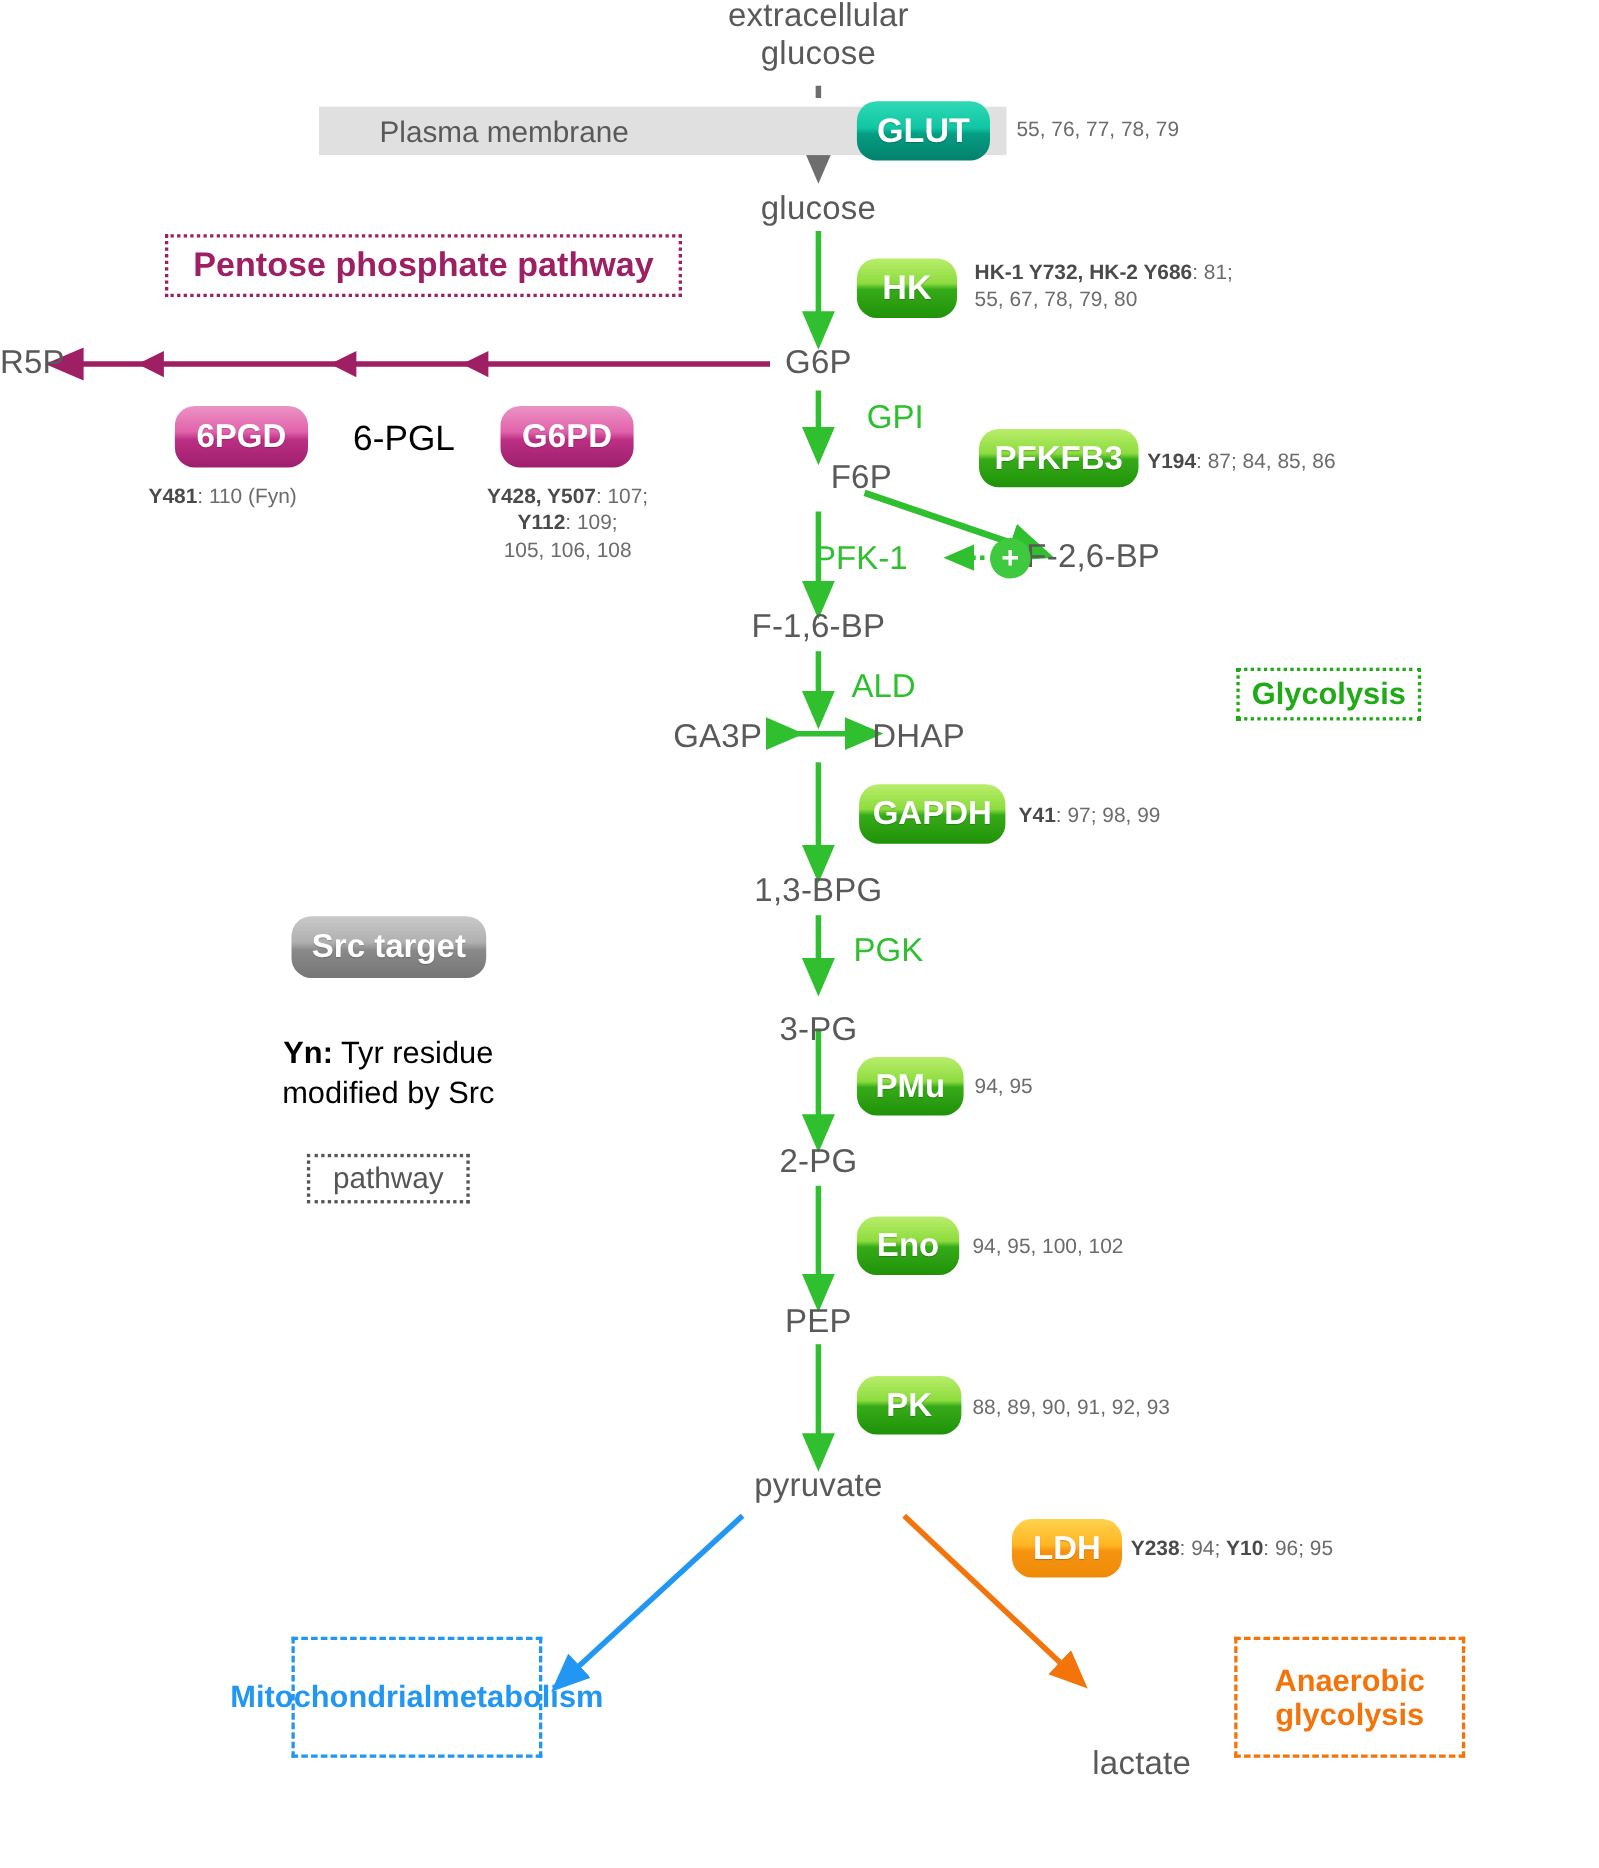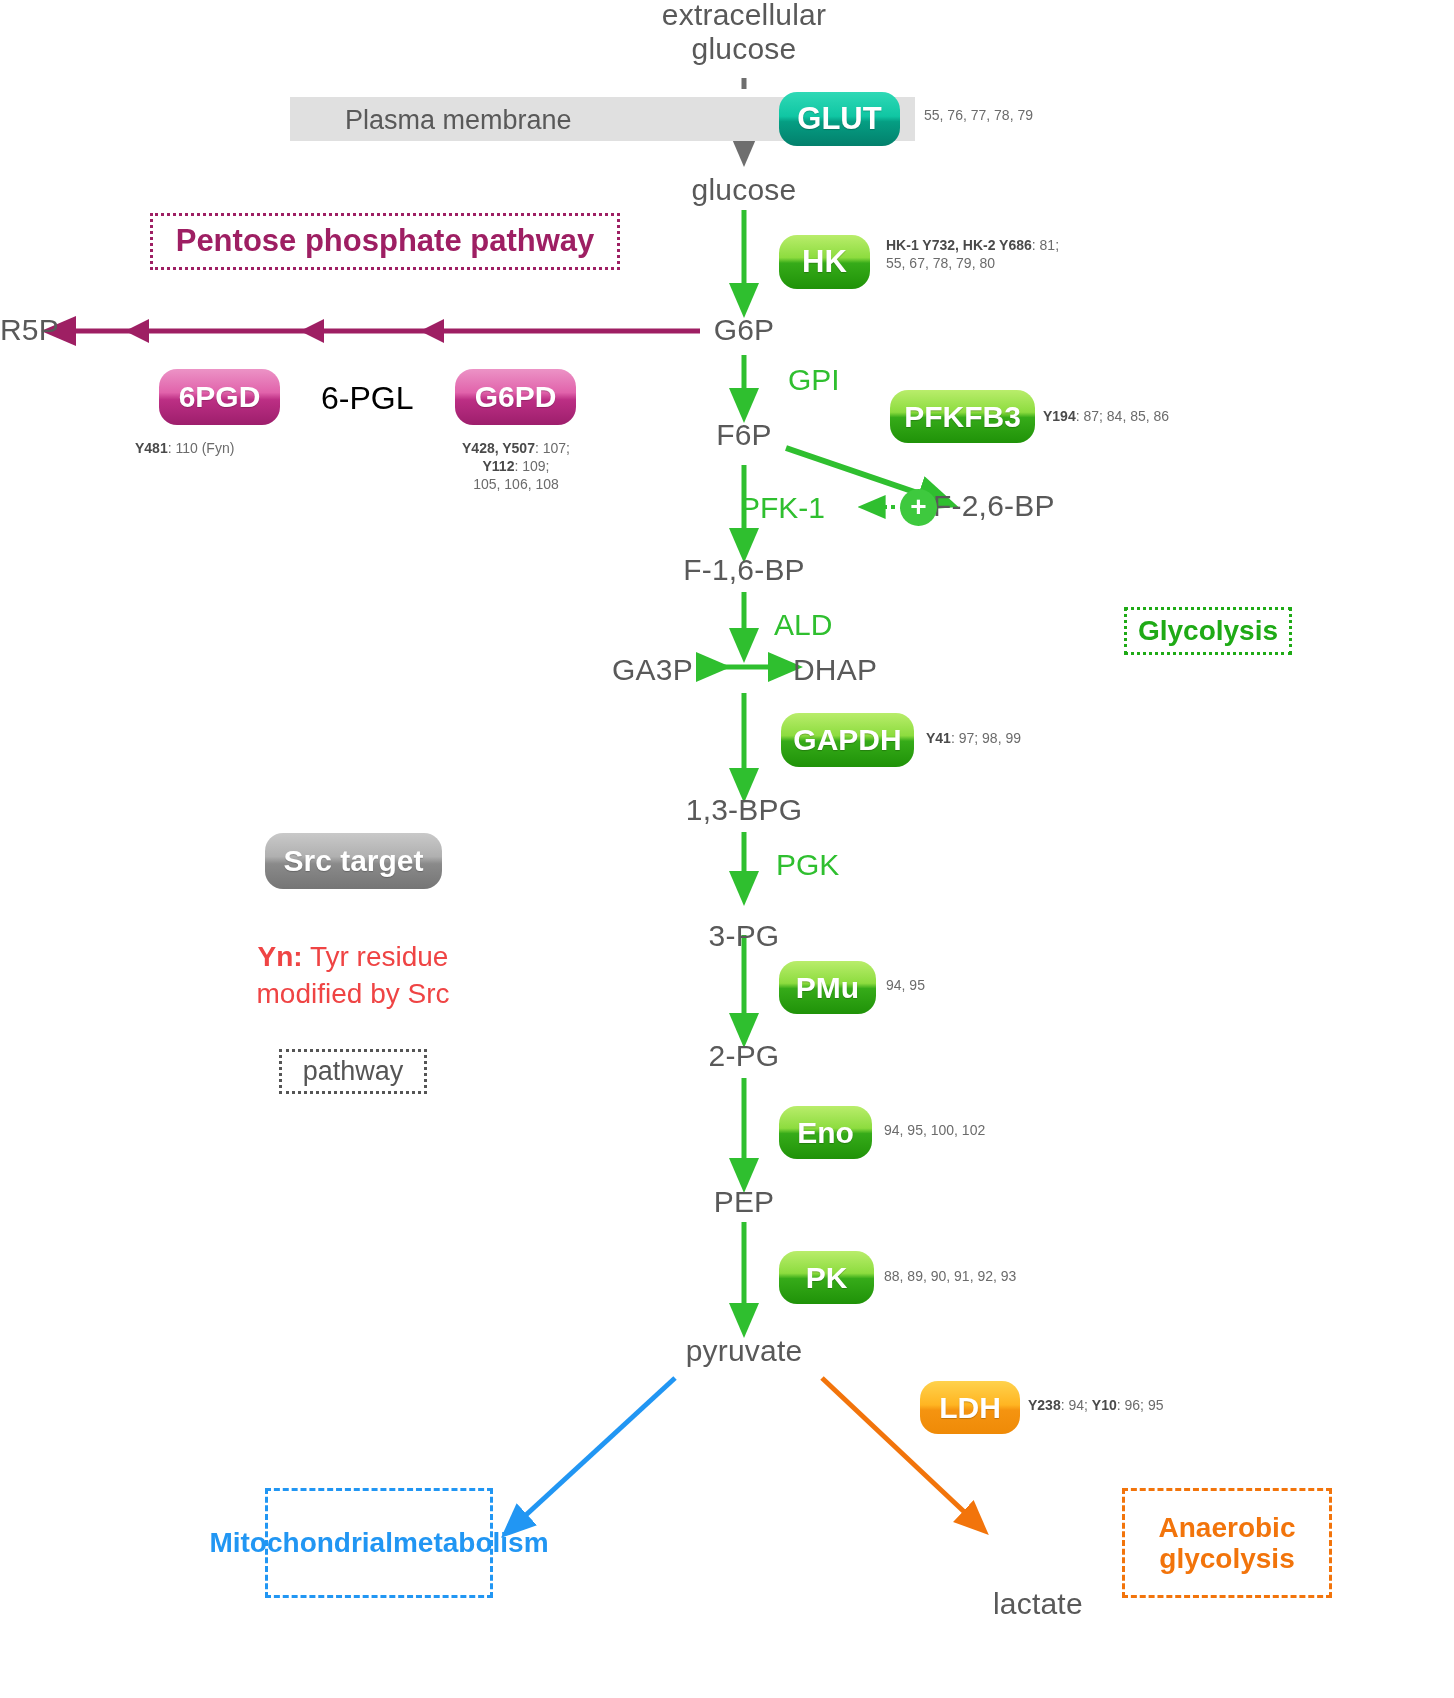--- a/index.html
+++ b/index.html
@@ -1,21 +1,21 @@
 <!DOCTYPE html>
 <html><head>
 <meta charset="utf-8">
 <style>
   html,body{margin:0;padding:0;background:#fff;}
   body{width:1454px;height:1698px;position:relative;font-family:"Liberation Sans",sans-serif;color:#4d4d4d;overflow:hidden;}
   .abs{position:absolute;}
   .met{font-size:30px;color:#595959;white-space:nowrap;letter-spacing:.2px;}
   .met.c{transform:translateX(-50%);text-align:center;}
   .enzlbl{font-size:30px;color:#2fbf2f;white-space:nowrap;}
-  .note{font-size:14px;color:#6b6b6b;line-height:1.28;white-space:nowrap;}
+  .note{font-size:19px;color:#6b6b6b;line-height:1.28;white-space:nowrap;}
   .note b{color:#4a4a4a;font-weight:bold;}
 
   
   .pill{position:absolute;display:flex;align-items:center;justify-content:center;
         color:#fff;font-weight:bold;border-radius:18px;white-space:nowrap;
         text-shadow:0 1px 1px rgba(0,0,0,.22);}
   .pill.green{background:linear-gradient(180deg,#b9ed6b 0%,#8ddc3f 42%,#36ab19 52%,#1f9208 100%);}
   .pill.teal{background:linear-gradient(180deg,#2fd9b6 0%,#10c6a3 45%,#059e83 55%,#03806c 100%);}
   .pill.pink{background:linear-gradient(180deg,#ec93c6 0%,#e163ab 42%,#bc2f84 55%,#9d1e6c 100%);}
   .pill.orange{background:linear-gradient(180deg,#ffd24d 0%,#ffb522 45%,#f59410 55%,#ef8a07 100%);}
@@ -94,21 +94,21 @@
   <line x1="822" y1="1378" x2="975" y2="1522" stroke="#f2740b" stroke-width="5" marker-end="url(#ao)"></line>
 </svg>
 
 <div class="membrane" style="left:290px;top:97px;width:625px;height:44px;"></div>
 <div class="abs" style="left:345px;top:105px;font-size:27px;color:#595959;">Plasma membrane</div>
 
 <div class="abs met c" style="left:744px;top:-2px;">extracellular</div>
 <div class="abs met c" style="left:744px;top:32px;">glucose</div>
 <div class="abs met c" style="left:744px;top:173px;">glucose</div>
 <div class="abs met c" style="left:744px;top:313px;text-align:right;">G6P</div>
-<div class="abs met c" style="left:744px;top:418px;text-align:right;">F6P</div>
+<div class="abs met c" style="left:783px;top:418px;text-align:right;">F6P</div>
 <div class="abs met c" style="left:744px;top:553px;">F-1,6-BP</div>
 <div class="abs met" style="left:612px;top:653px;">GA3P</div>
 <div class="abs met" style="left:793px;top:653px;">DHAP</div>
 <div class="abs met c" style="left:744px;top:793px;">1,3-BPG</div>
 <div class="abs met c" style="left:744px;top:919px;">3-PG</div>
 <div class="abs met c" style="left:744px;top:1039px;">2-PG</div>
 <div class="abs met c" style="left:744px;top:1185px;">PEP</div>
 <div class="abs met c" style="left:744px;top:1334px;">pyruvate</div>
 <div class="abs met" style="left:993px;top:1587px;">lactate</div>
 <div class="abs met" style="left:0px;top:313px;">R5P</div>
@@ -203,19 +203,19 @@
 </div>
 
 <div class="dbox orange" style="left:1122px;top:1488px;width:210px;height:110px;font-size:28px;flex-direction:column;">
   <span>Anaerobic</span>
   <span>glycolysis</span>
 </div>
 
 <div class="pill grey" style="left:265px;top:833px;width:177px;height:56px;font-size:30px;">
   <span>Src target</span>
 </div>
-<div class="abs" style="left:353px;top:938px;transform:translateX(-50%);text-align:center;font-size:28px;color:#ef4444;line-height:1.33;white-space:nowrap;">
+<div class="abs" style="left:353px;top:938px;transform:translateX(-50%);text-align:center;font-size:28px;color:#000000;line-height:1.33;white-space:nowrap;">
   <div><b>Yn:</b><span> Tyr residue</span></div>
   <div>modified by Src</div>
 </div>
 <div class="dbox grey" style="left:279px;top:1049px;width:148px;height:45px;font-size:27px;">
   <span>pathway</span>
 </div>
 
 </body></html>

